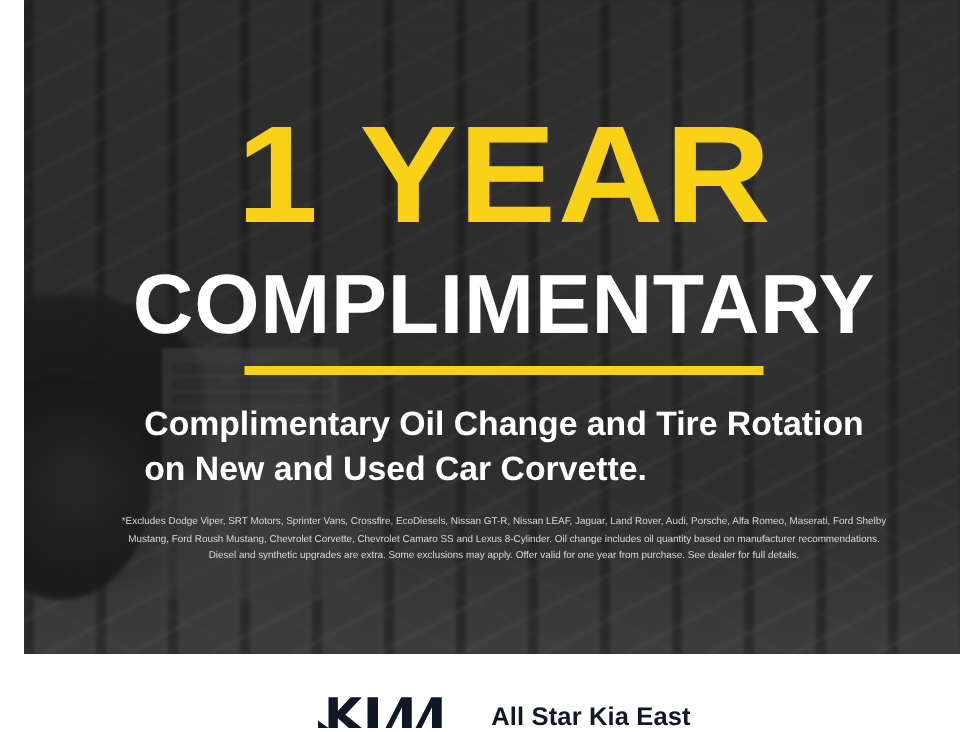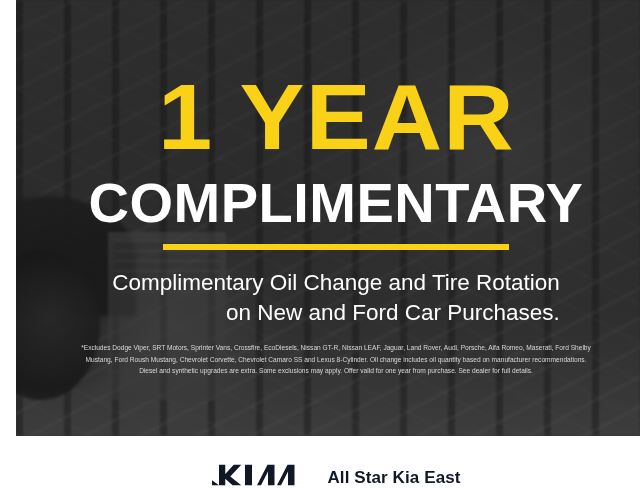--- a/index.html
+++ b/index.html
@@ -144,23 +144,23 @@
   
   .rule {
     margin-top:11px;
     width:346px; height:6px;
     background:#f9d117;
   }
 
   
   .offer {
     margin-top:18px;
-    text-align:right;
+    text-align:left;
     color:#ffffff;
-    font-weight:400;
+    font-weight:700;
     font-size:22.5px;
     line-height:1.32;
     white-space:nowrap;
   }
   .offer .o2 { display:block; }
 
   
   .disclaimer {
     margin-top:15px;
     width:624px;
@@ -209,21 +209,21 @@
       <div class="headline-year">1 YEAR</div>
 
       <div class="headline-sub">
         <span class="l1">COMPLIMENTARY</span>
       </div>
 
       <div class="rule"></div>
 
       <div class="offer">
         <span class="o1">Complimentary Oil Change and Tire Rotation</span>
-        <span class="o2">on New and Ford Car Purchases.</span>
+        <span class="o2">on New and Used Car Corvette.</span>
       </div>
 
       <div class="disclaimer">
         <span>*Excludes Dodge Viper, SRT Motors, Sprinter Vans, Crossfire, EcoDiesels, Nissan GT-R, Nissan LEAF, Jaguar, Land Rover, Audi, Porsche, Alfa Romeo, Maserati, Ford Shelby</span>
         <span>Mustang, Ford Roush Mustang, Chevrolet Corvette, Chevrolet Camaro SS and Lexus 8-Cylinder. Oil change includes oil quantity based on manufacturer recommendations.</span>
         <span>Diesel and synthetic upgrades are extra. Some exclusions may apply. Offer valid for one year from purchase. See dealer for full details.</span>
       </div>
 
     </div>
   </div>

